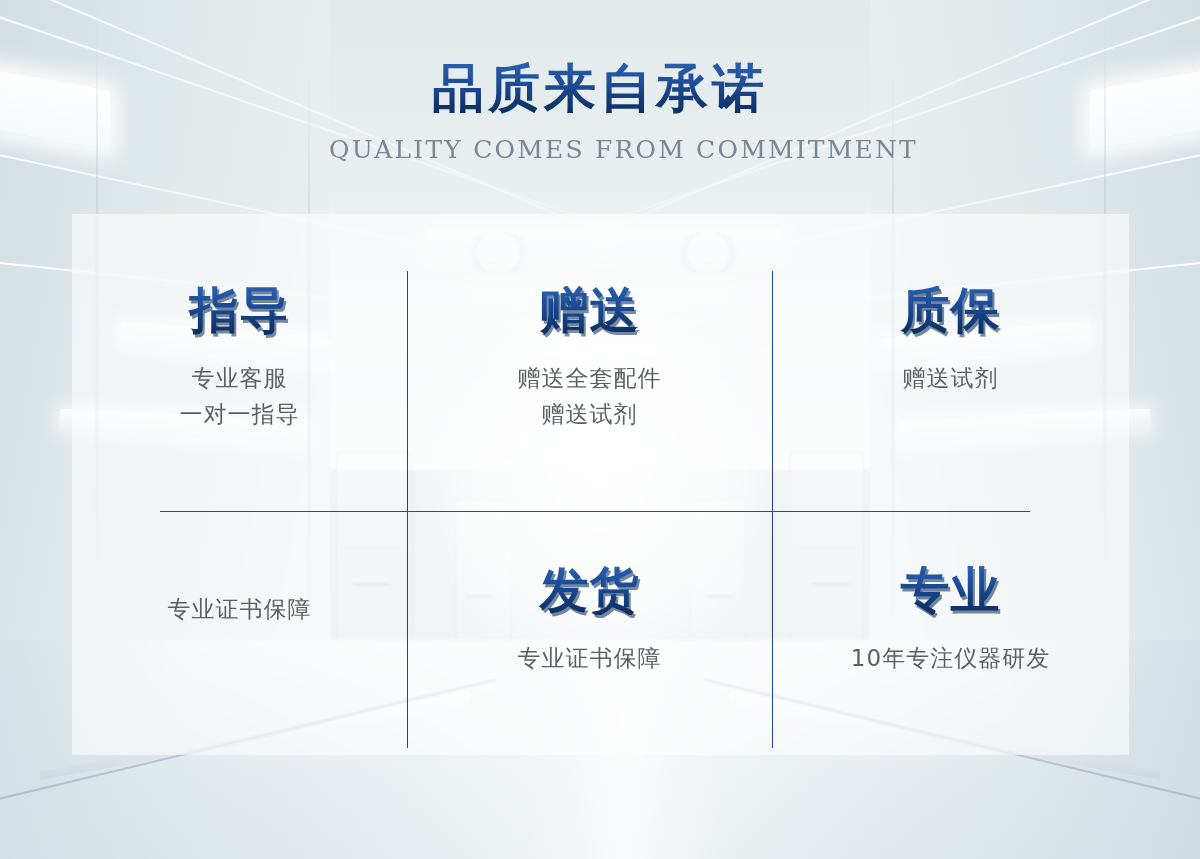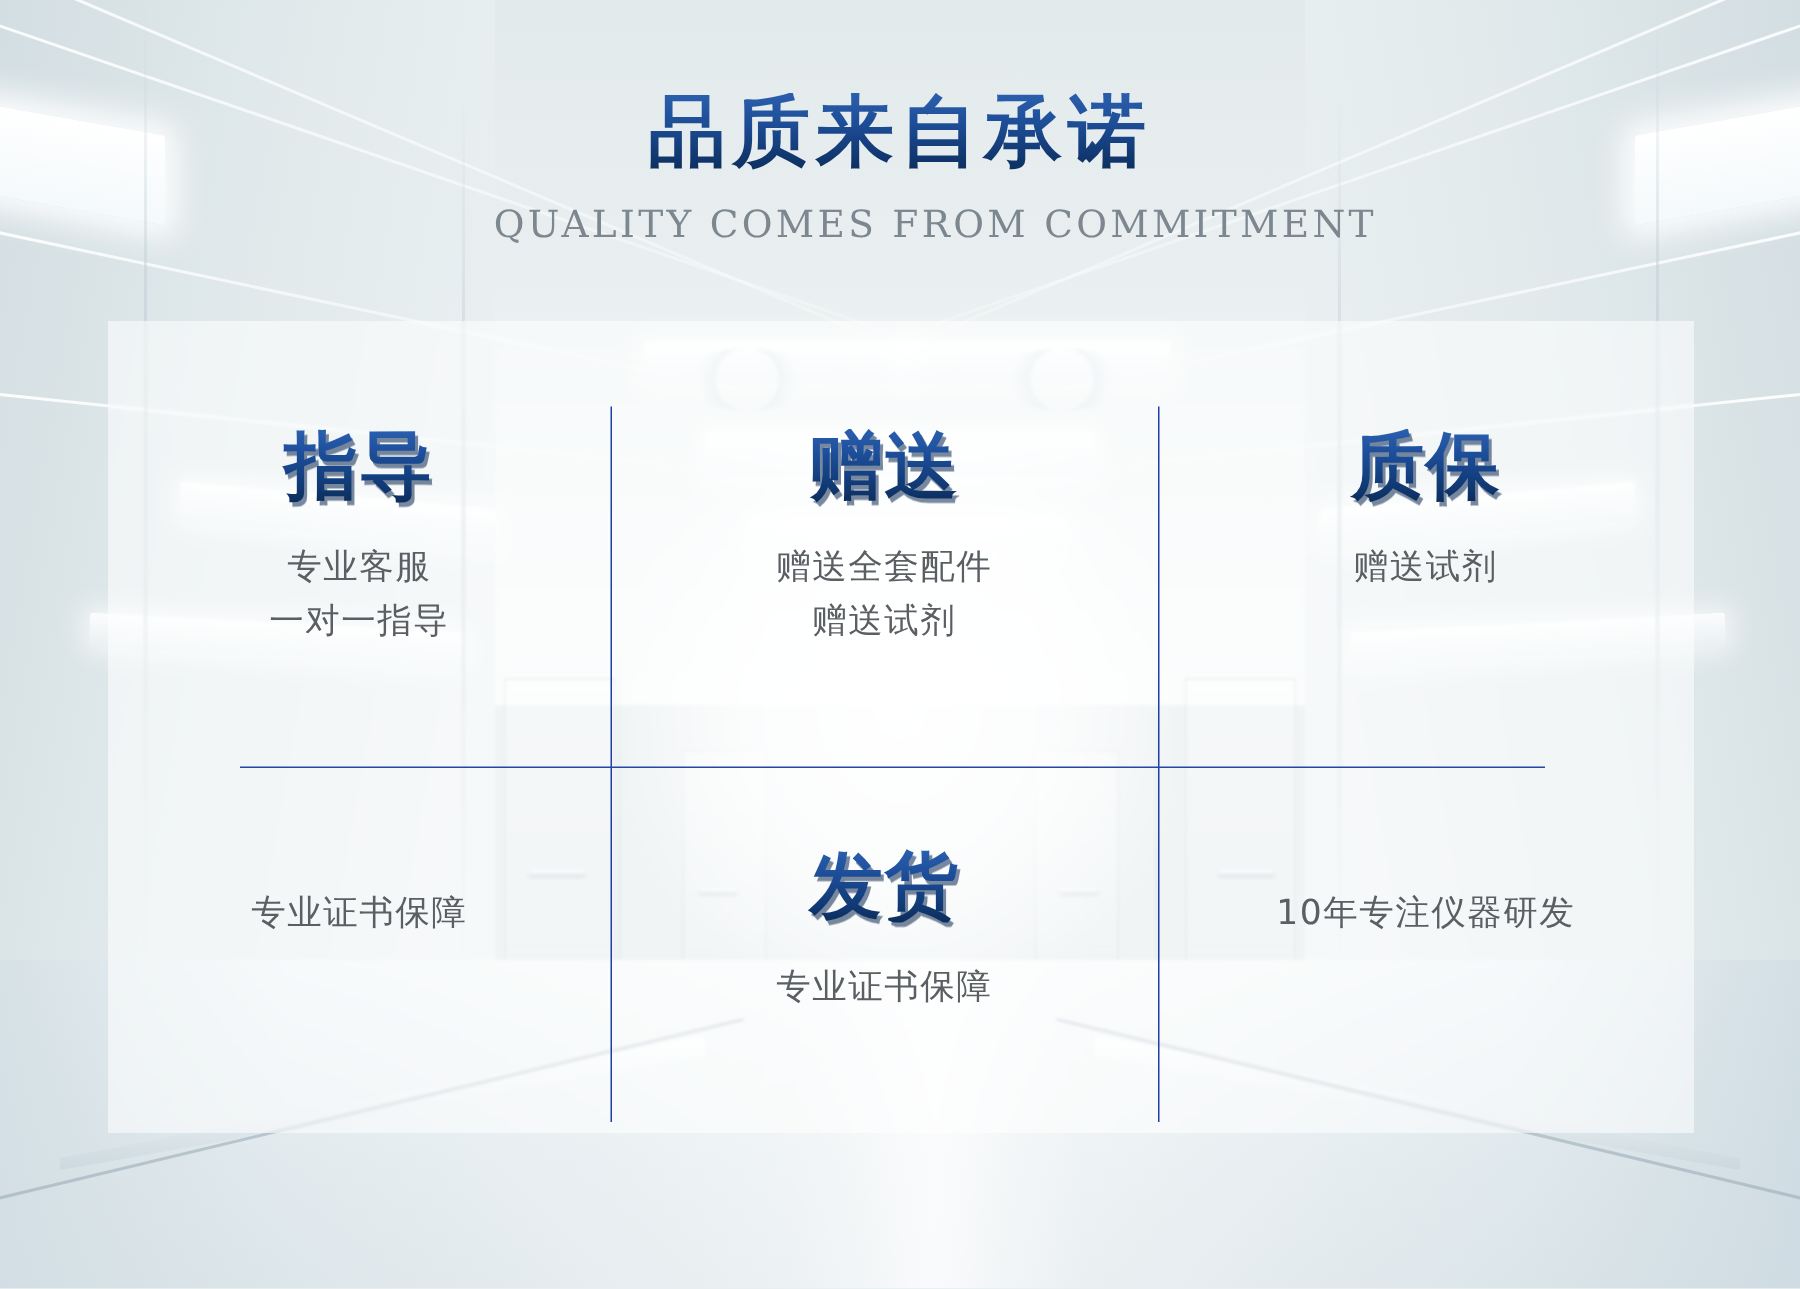--- a/index.html
+++ b/index.html
@@ -303,17 +303,18 @@
     <div class="cell c4">
       <div class="cell-body">专业证书保障</div>
     </div>
 
     <div class="cell c5">
       <div class="cell-head">发货</div>
       <div class="cell-body">专业证书保障</div>
     </div>
 
     <div class="cell c6">
+      <div class="cell-head">专业</div>
       <div class="cell-body">10年专注仪器研发</div>
     </div>
 
   </div>
 </div>
 
 </body></html>

